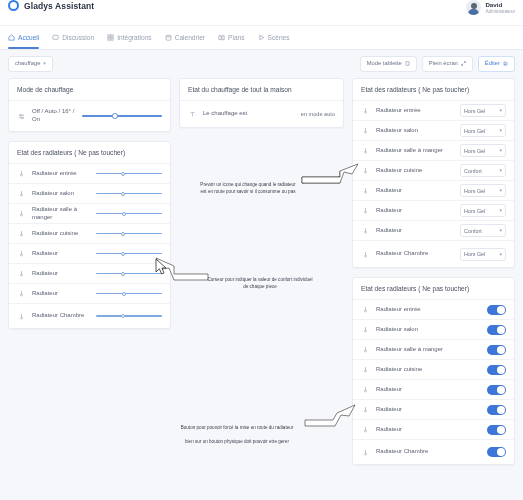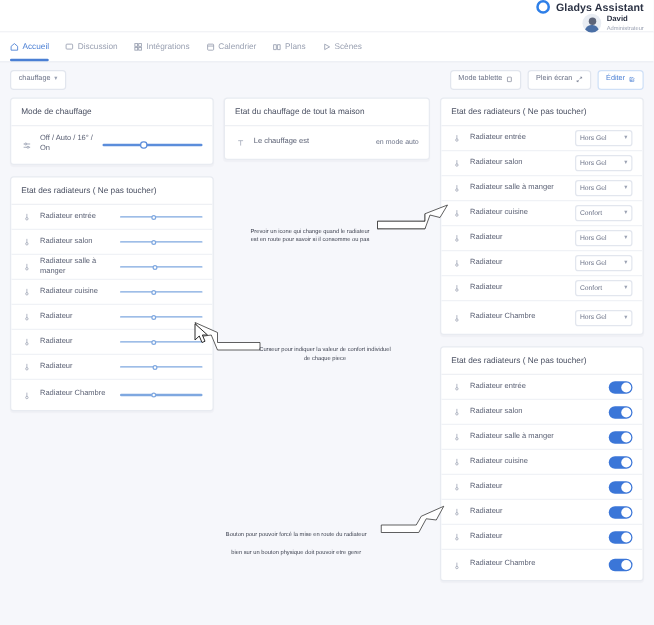--- a/index.html
+++ b/index.html
@@ -6,21 +6,21 @@
   body{
     width:523px;height:500px;overflow:hidden;
     background:#f6f7fb;
     font-family:"Liberation Sans", sans-serif;
     color:#50566b;
     -webkit-font-smoothing:antialiased;
   }
   
   .topbar{
     height:26px;background:#ffffff;border-bottom:1px solid #eef0f4;
-    display:flex;align-items:flex-end;padding:0 8px;box-sizing:border-box;flex-direction:column;
+    display:flex;align-items:flex-start;padding:0 8px;box-sizing:border-box;
   }
   .logo-wrap{display:flex;align-items:center;gap:5px;}
   .logo-mark{width:11px;height:11px;border-radius:50%;border:2.5px solid #2e7fe8;box-sizing:border-box;display:block;}
   .app-title{font-size:8.5px;font-weight:bold;color:#2b3244;letter-spacing:.1px;}
   .spacer{flex:1;}
   .user-wrap{display:flex;align-items:center;gap:4px;}
   .avatar{
     width:15px;height:15px;border-radius:50%;background:#e9edf3;position:relative;overflow:hidden;flex:none;
   }
   .avatar:before{content:"";position:absolute;left:4.4px;top:2.6px;width:6px;height:6px;border-radius:50%;background:#5c6478;}

